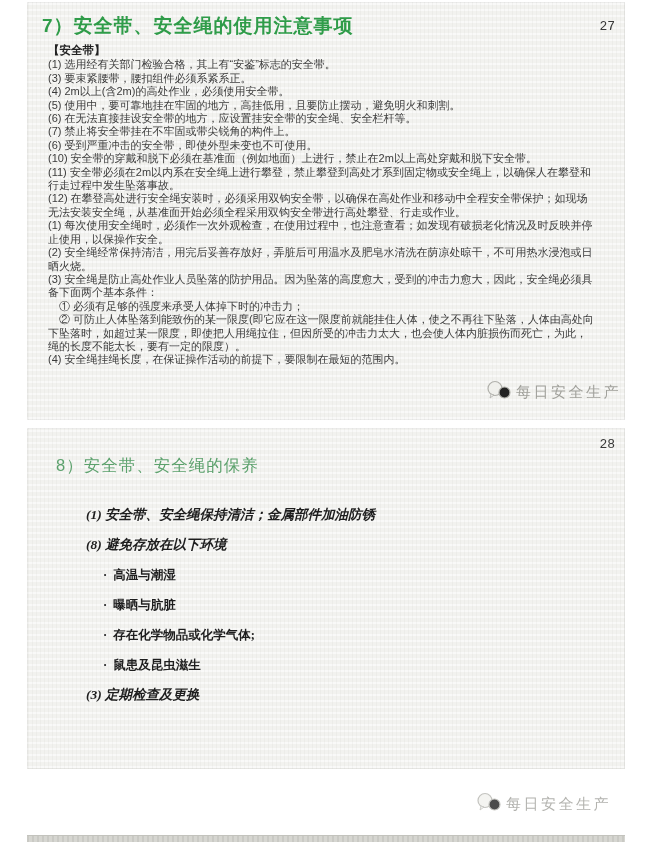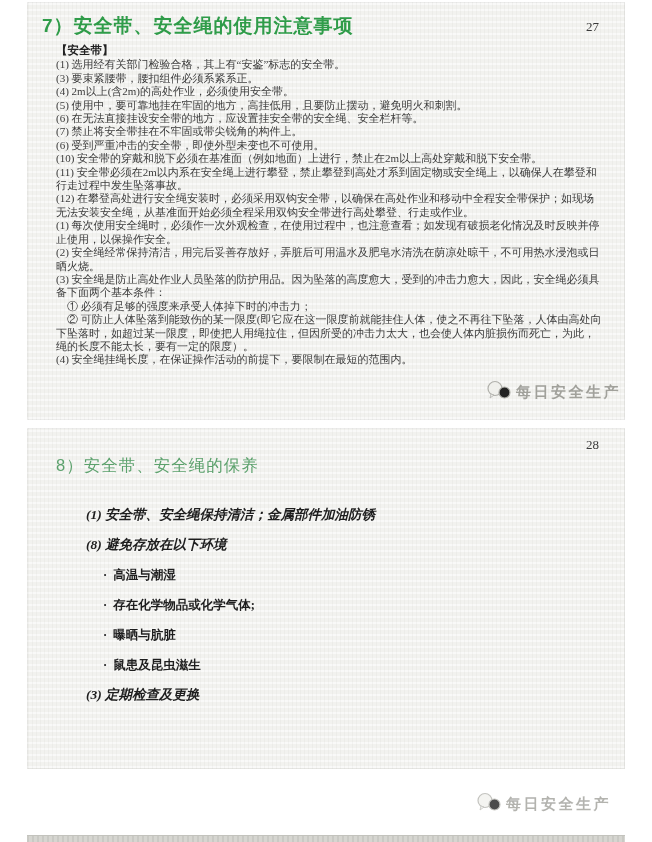--- a/index.html
+++ b/index.html
@@ -14,34 +14,34 @@
     background-image:
       repeating-linear-gradient(90deg, rgba(120,120,108,0.05) 0 1px, rgba(0,0,0,0) 1px 4px),
       repeating-linear-gradient(0deg, rgba(255,255,255,0.55) 0 2px, rgba(0,0,0,0) 2px 6px);
     border:1px solid rgba(0,0,0,0.05);
     box-sizing:border-box;
   }
   .slide1{top:2px;height:418px;}
   .slide2{top:428px;height:341px;}
 
   .page-num{
-    position:absolute;right:25px;top:16px;
+    position:absolute;right:9px;top:16px;
     font-size:13px;color:#3a3a3a;
-    font-family:Liberation Serif, serif;
+    font-family:Liberation Mono, monospace;
   }
   .slide2 .page-num{top:8px;}
 
   .s1-title{
     position:absolute;left:14px;top:10px;
     font-size:19px;font-weight:bold;color:#2f9c49;
     letter-spacing:1px;white-space:nowrap;
   }
   .s1-body{
-    position:absolute;left:28px;top:41px;width:548px;
-    font-family:Liberation Serif, serif;
+    position:absolute;left:20px;top:41px;width:548px;
+    font-family:Liberation Sans, sans-serif;
     font-size:11px;line-height:13.4px;color:#3b3b3b;
   }
   .s1-body p{margin:0;}
   .sec-heading{
     font-weight:bold;font-size:11.5px;color:#222;
     margin:0 0 1px 0 !important;
   }
   .sec-gap{margin-top:3px !important;}
 
   .s2-title{
@@ -66,21 +66,21 @@
   }
   .s2-bullet::before{content:"·";font-weight:bold;margin-right:6px;}
 
   .watermark{
     position:absolute;display:flex;align-items:center;gap:5px;
     color:#93938d;
   }
   .wm-1{left:486px;top:380px;opacity:0.85;}
   .wm-2{left:476px;top:792px;opacity:0.7;}
   .wm-text{
-    font-size:15px;letter-spacing:2.5px;font-weight:bold;
+    font-size:15px;letter-spacing:2.5px;font-weight:normal;
     font-family:"Liberation Sans",sans-serif;white-space:nowrap;
   }
   .next-slide-edge{
     position:absolute;left:27px;top:835px;width:598px;height:7px;
     background-color:#d6d6d1;
     background-image:repeating-linear-gradient(90deg, rgba(90,90,84,0.10) 0 2px, rgba(0,0,0,0) 2px 5px);
     border-top:1px solid #c3c3bd;
   }
 </style>
 </head>
@@ -129,22 +129,22 @@
 
 <div class="paper slide2">
   <div class="page-num">28</div>
   <div class="s2-title">8）安全带、安全绳的保养</div>
   <div class="s2-body">
     <p class="s2-item">(1) 安全带、安全绳保持清洁；金属部件加油防锈</p>
     <p class="s2-item">(8) 避免存放在以下环境</p>
     <ul class="s2-bullets">
 
     <li class="s2-bullet">高温与潮湿</li>
+        <li class="s2-bullet">曝晒与肮脏</li>
         <li class="s2-bullet">存在化学物品或化学气体;</li>
-        <li class="s2-bullet">曝晒与肮脏</li>
         <li class="s2-bullet">鼠患及昆虫滋生</li>
       </ul>
     <p class="s2-item">(3) 定期检查及更换</p>
   </div>
 </div>
 
 <div class="watermark wm-2">
   <span>
     <svg width="25" height="20" viewBox="0 0 25 20">
       <circle cx="9" cy="8.5" r="7" fill="#f0f0ec" stroke="#ababa5" stroke-width="1.2"></circle>

